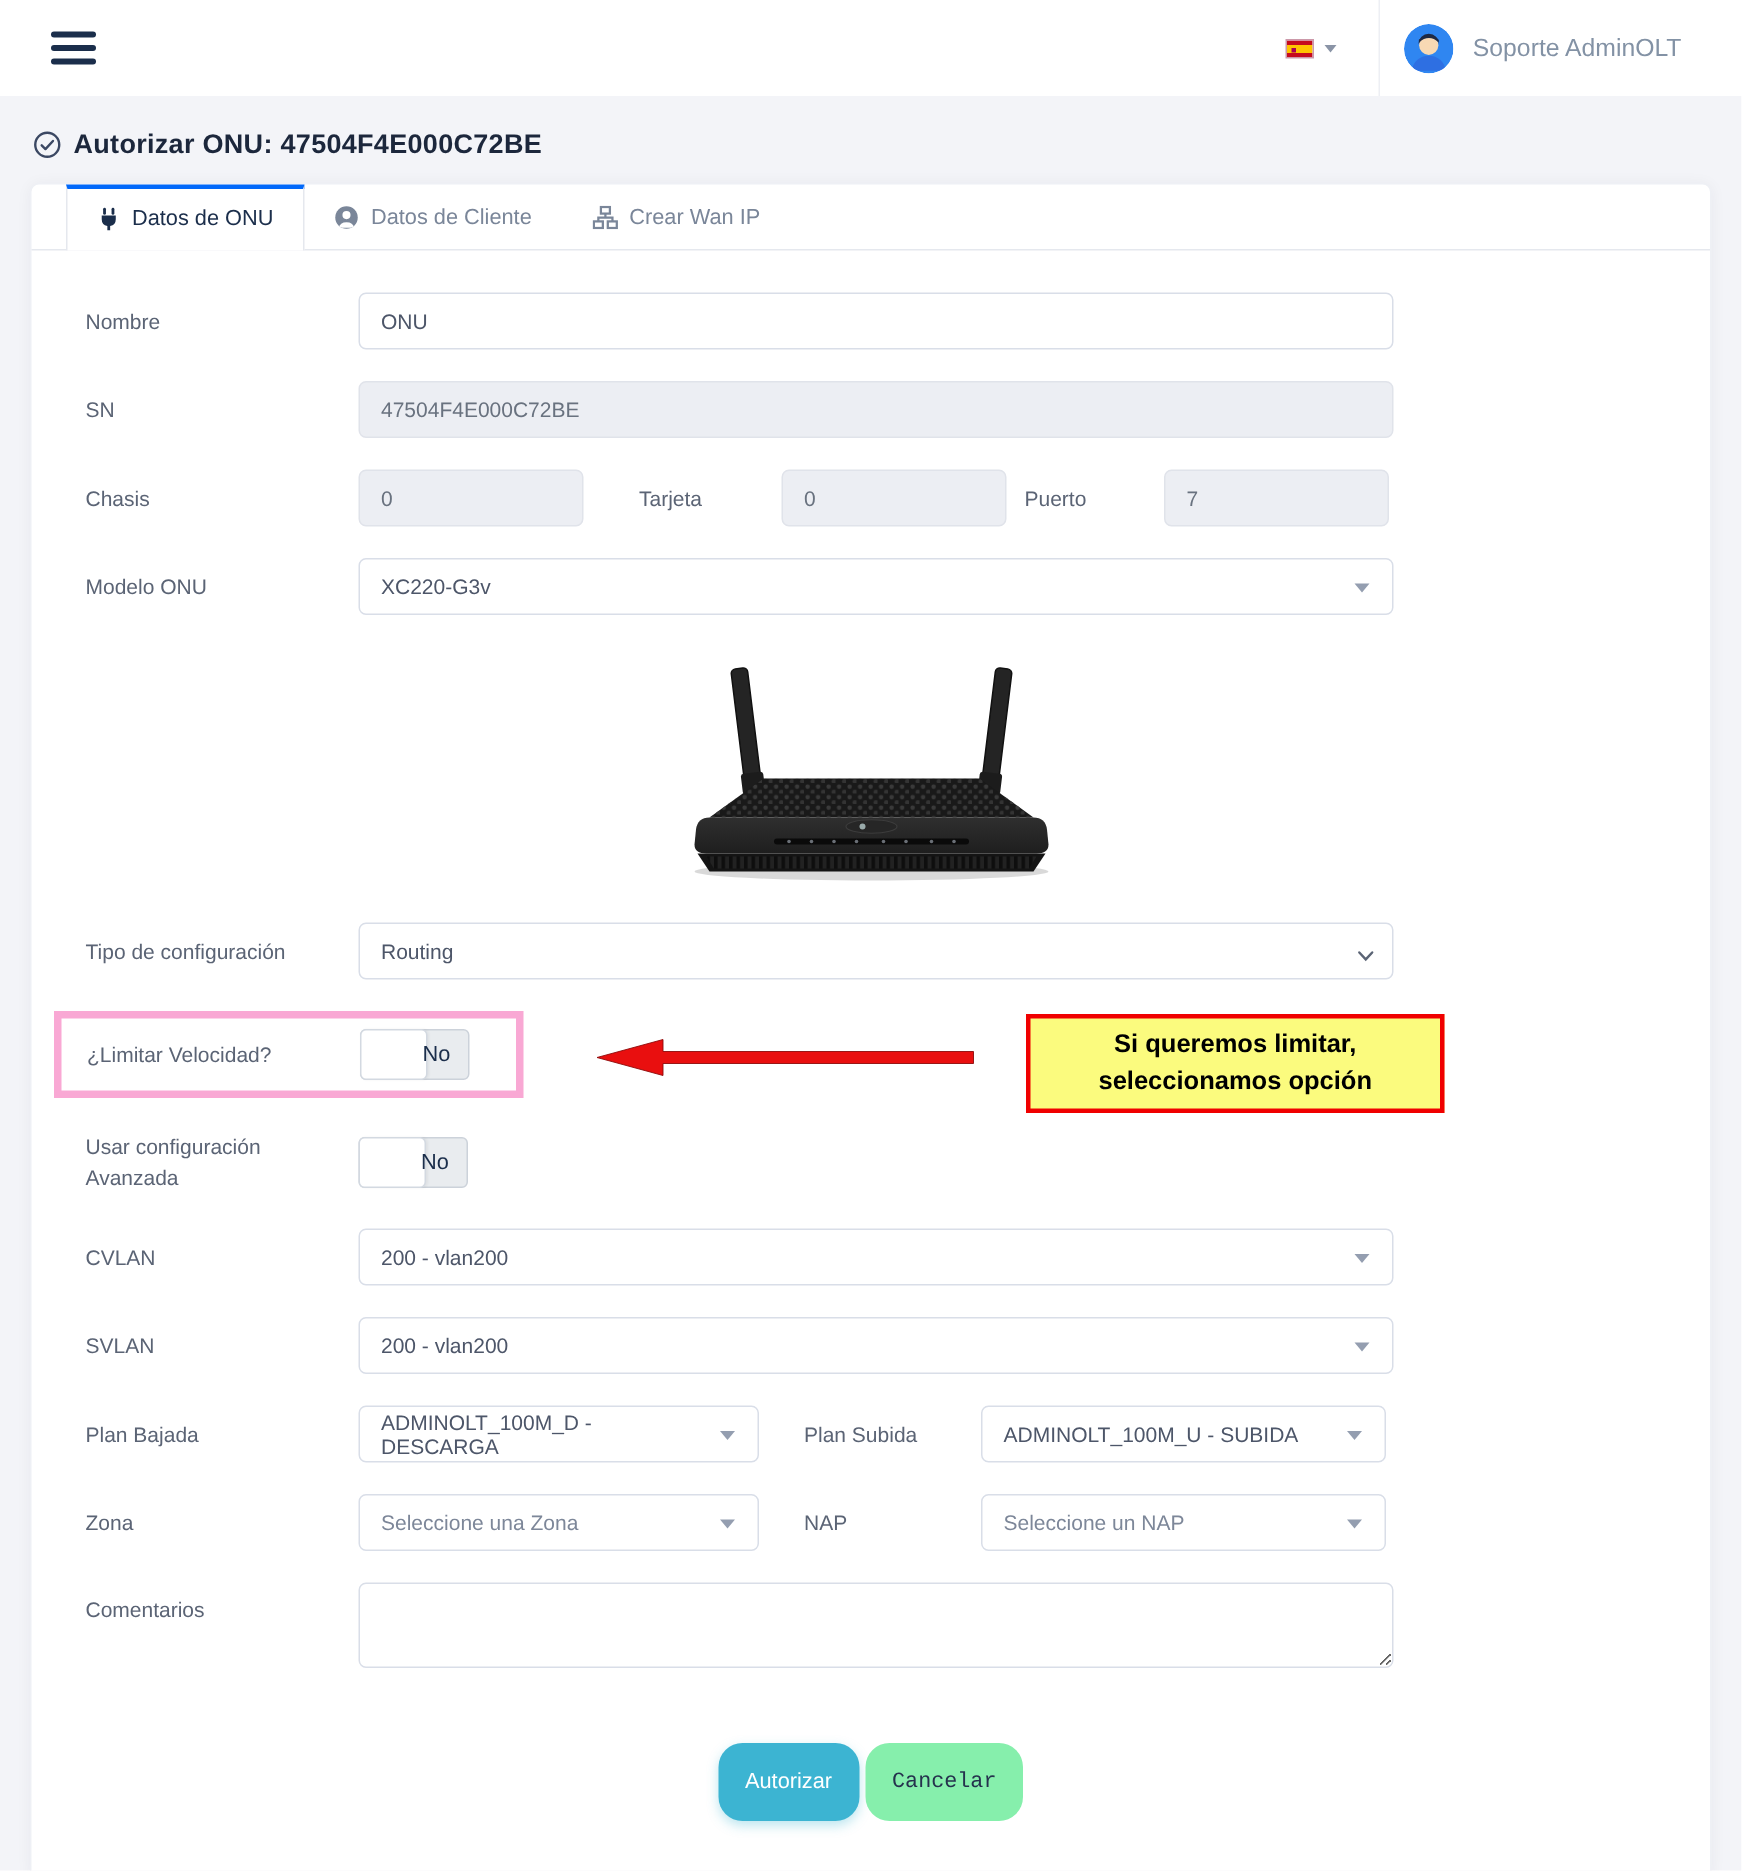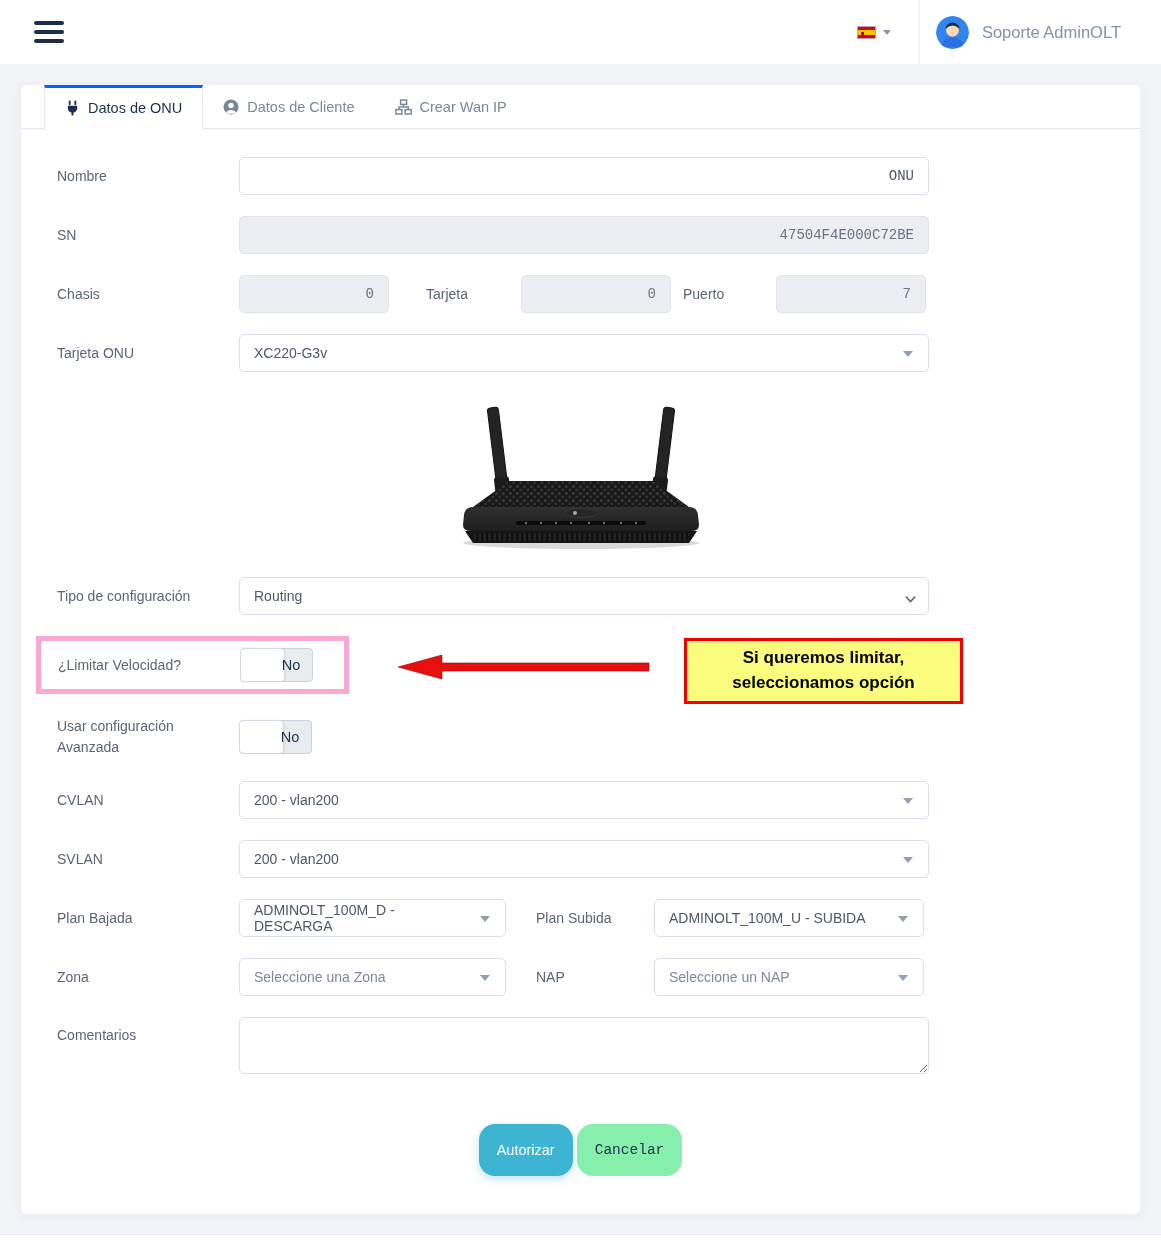--- a/index.html
+++ b/index.html
@@ -50,21 +50,21 @@
   }
   .tab .ticon { display: inline-flex; }
 
   
   .form { padding: 28px 36px 0 36px; }
   .frow { display: grid; grid-template-columns: 182px 690px; align-items: center; margin-bottom: 21px; }
   .flabel { color: #5b6475; font-size: 14px; }
   .ctl {
     height: 38px; width: 100%; border: 1px solid #d9dee8; border-radius: 5px;
     padding: 0 14px; font-size: 14px; color: #4d5669; background: #fff;
-    font-family: Liberation Mono, monospace; outline: none; text-align: right;
+    font-family: Liberation Sans, sans-serif; outline: none;
   }
   input.ctl[disabled] { background: #eceef3; border-color: #e0e3ea; color: #69727f; }
   .selectbox { position: relative; height: 38px; border: 1px solid #d9dee8; border-radius: 5px;
     display: flex; align-items: center; padding: 0 30px 0 14px; font-size: 14px; color: #4d5669; cursor: pointer; background:#fff; }
   .selectbox .tri { position: absolute; right: 15px; top: 50%; margin-top: -2px;
     width: 0; height: 0; border-left: 5px solid transparent; border-right: 5px solid transparent; border-top: 6px solid #949eb0; }
   .selectbox .chev { position: absolute; right: 12px; top: 50%; margin-top: -5px; }
   .placeholder { color: #7d8799; }
 
   .chasis-row { display: grid; grid-template-columns: 182px 150px 132px 150px 105px 150px; align-items: center; margin-bottom: 21px; }
@@ -134,20 +134,27 @@
           <path d="M10.8,13.5 q7.5,-6.5 14.4,0 l0,-2 q-6,-7 -14.4,0 z" fill="#1f2a44"></path>
         </svg>
       </div>
       <span class="user-name">Soporte AdminOLT</span>
     </div>
   </div>
 </div>
 
 <div class="content">
 
+  <div class="page-head">
+    <svg width="19" height="19" viewBox="0 0 19 19">
+      <circle cx="9.5" cy="9.5" r="8" fill="none" stroke="#3b4863" stroke-width="1.6"></circle>
+      <path d="M5.8,9.9 l2.5,2.5 l5,-5.4" fill="none" stroke="#3b4863" stroke-width="1.6" stroke-linecap="round" stroke-linejoin="round"></path>
+    </svg>
+    <span class="page-title">Autorizar ONU: 47504F4E000C72BE</span>
+  </div>
 
   <div class="card">
 
     <div class="tabbar">
       <div class="tab active">
         <span class="ticon">
           <svg width="15" height="16" viewBox="0 0 16 17" fill="#1b2e4b">
             <rect x="4" y="0.5" width="2" height="5" rx="1"></rect>
             <rect x="10" y="0.5" width="2" height="5" rx="1"></rect>
             <path d="M3,6 h10 v2.6 a5,5 0 0 1 -4,4.9 v3 h-2 v-3 a5,5 0 0 1 -4,-4.9 z"></path>
@@ -198,21 +205,21 @@
       <div class="chasis-row">
         <label class="flabel">Chasis</label>
         <input class="ctl" type="text" disabled="" value="0" style="">
         <label class="flabel inner-label-1">Tarjeta</label>
         <input class="ctl" type="text" disabled="" value="0" style="">
         <label class="flabel inner-label-2">Puerto</label>
         <input class="ctl" type="text" disabled="" value="7" style="">
       </div>
 
       <div class="frow">
-        <label class="flabel">Tarjeta ONU</label>
+        <label class="flabel">Modelo ONU</label>
         <div class="selectbox">
           <span>XC220-G3v</span>
           <span class="tri"></span>
         </div>
       </div>
 
       <div class="router-wrap">
         <svg width="300" height="158" viewBox="0 0 300 158">
           <defs>
             <pattern id="dots" width="7" height="7" patternUnits="userSpaceOnUse">

